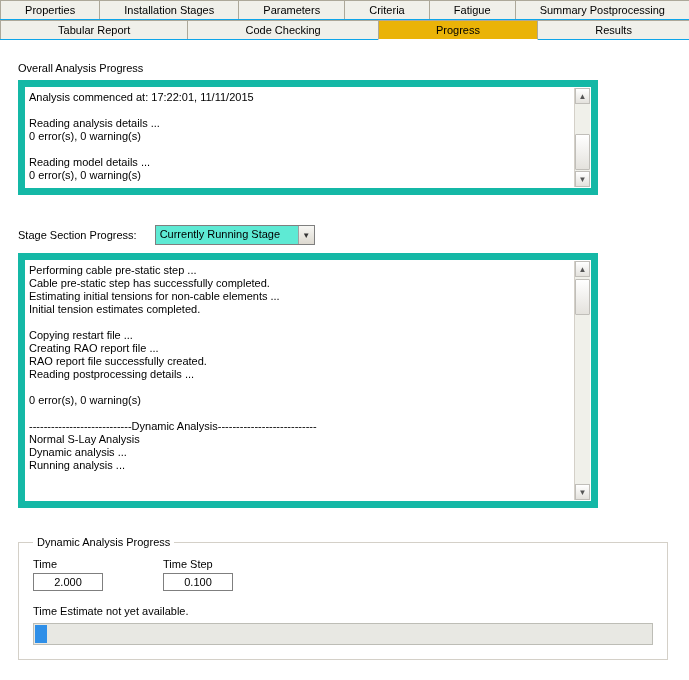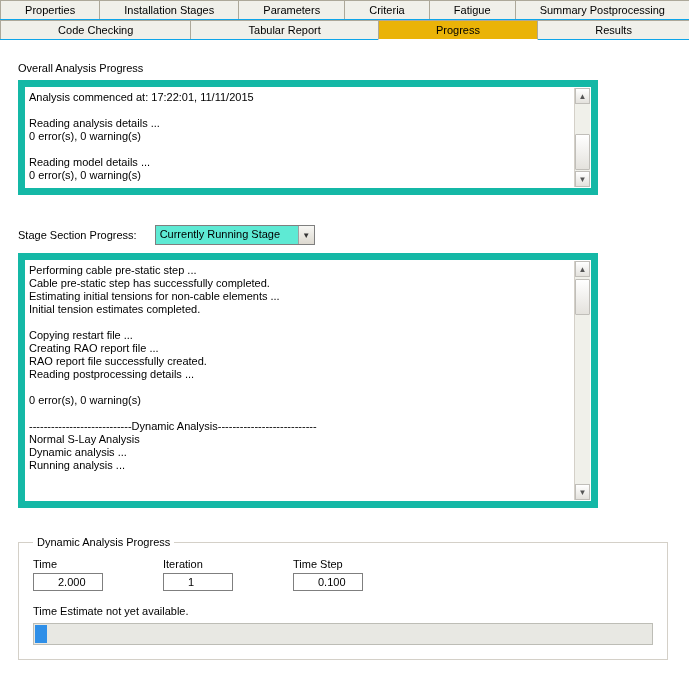--- a/index.html
+++ b/index.html
@@ -121,23 +121,23 @@
   }
   .fields {
     display:flex;
     gap:60px;
     margin-bottom:14px;
   }
   .fieldcol { display:flex; flex-direction:column; gap:3px; }
   .valbox {
     border:1px solid #7f7f7f;
     background:#fff;
-    padding:2px 24px;
+    padding:2px 8px;
     width:70px;
-    text-align:left;
+    text-align:center;
   }
   .estimate { margin:4px 0 6px 0; }
   .progressbar {
     width:100%;
     height:22px;
     border:1px solid #bdbdb6;
     background:#e8e8e3;
     position:relative;
   }
   .progressfill {
@@ -153,22 +153,22 @@
 <div class="tab-rows">
   <div class="tab-row">
     <div class="tab">Properties</div>
     <div class="tab">Installation Stages</div>
     <div class="tab">Parameters</div>
     <div class="tab">Criteria</div>
     <div class="tab">Fatigue</div>
     <div class="tab">Summary Postprocessing</div>
   </div>
   <div class="tab-row">
+    <div class="tab">Tabular Report</div>
     <div class="tab">Code Checking</div>
-    <div class="tab">Tabular Report</div>
     <div class="tab active">Progress</div>
     <div class="tab">Results</div>
   </div>
 </div>
 
 <div class="content">
 
   <div class="section-label">Overall Analysis Progress</div>
   <div class="log-box log1">
     <div class="log-inner">Analysis commenced at: 17:22:01, 11/11/2015
@@ -222,24 +222,20 @@
   </div>
 
   <fieldset class="dyn">
     <legend>Dynamic Analysis Progress</legend>
     <div class="fields">
       <div class="fieldcol">
         <div>Time</div>
         <div class="valbox">2.000</div>
       </div>
       <div class="fieldcol">
-        <div>Iteration</div>
-        <div class="valbox">1</div>
-      </div>
-      <div class="fieldcol">
         <div>Time Step</div>
         <div class="valbox">0.100</div>
       </div>
     </div>
     <div class="estimate">Time Estimate not yet available.</div>
     <div class="progressbar">
       <div class="progressfill"></div>
     </div>
   </fieldset>
 

